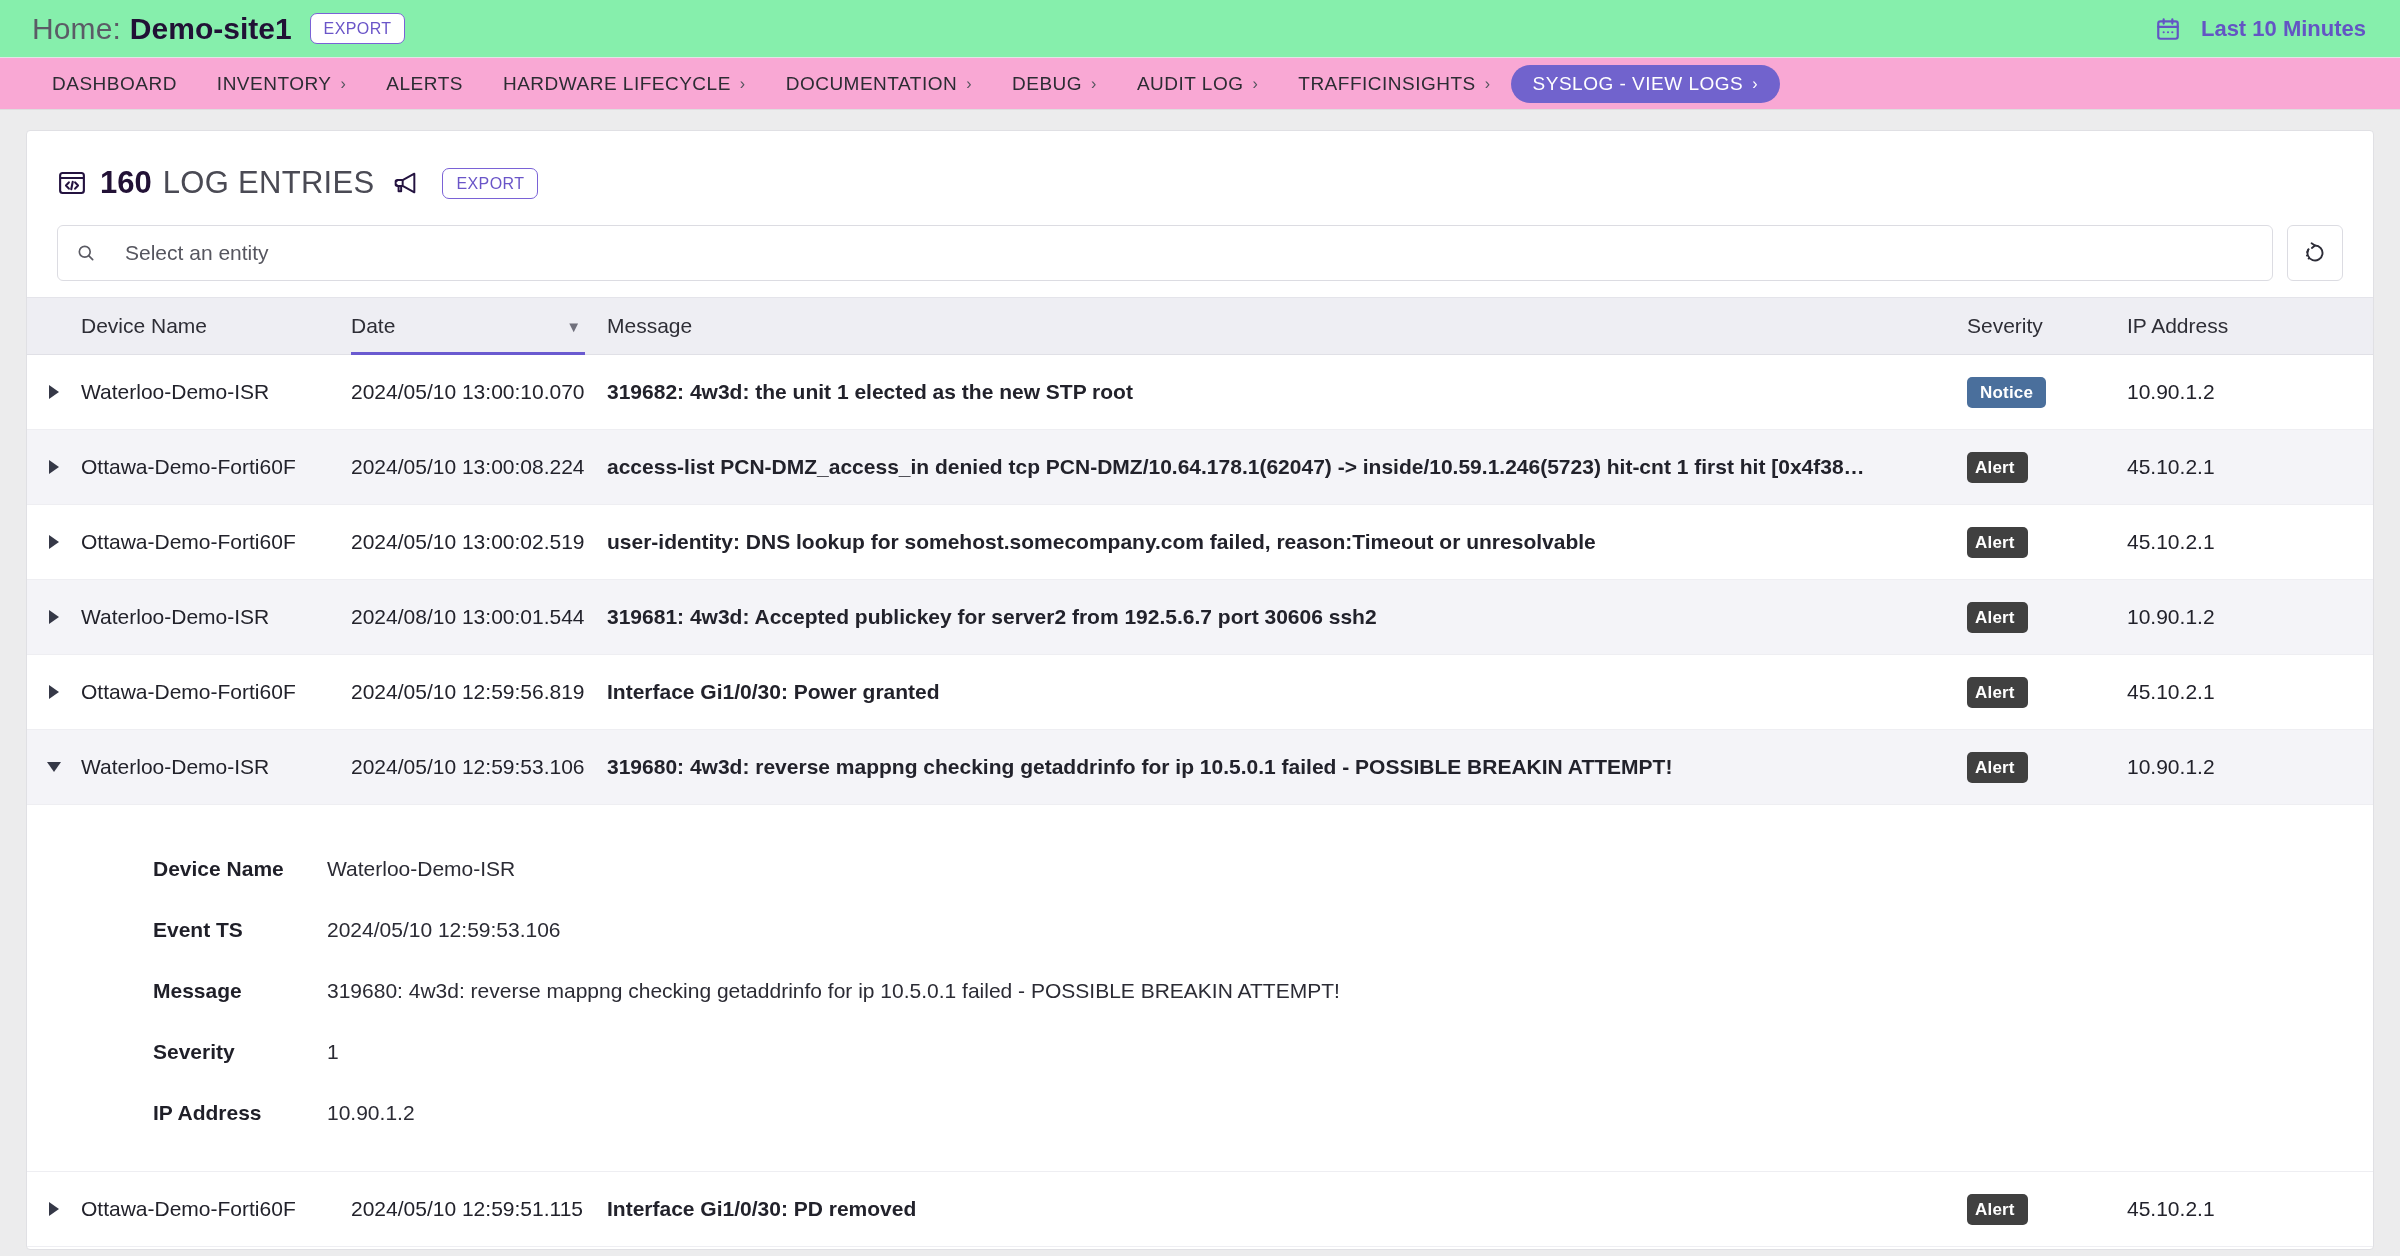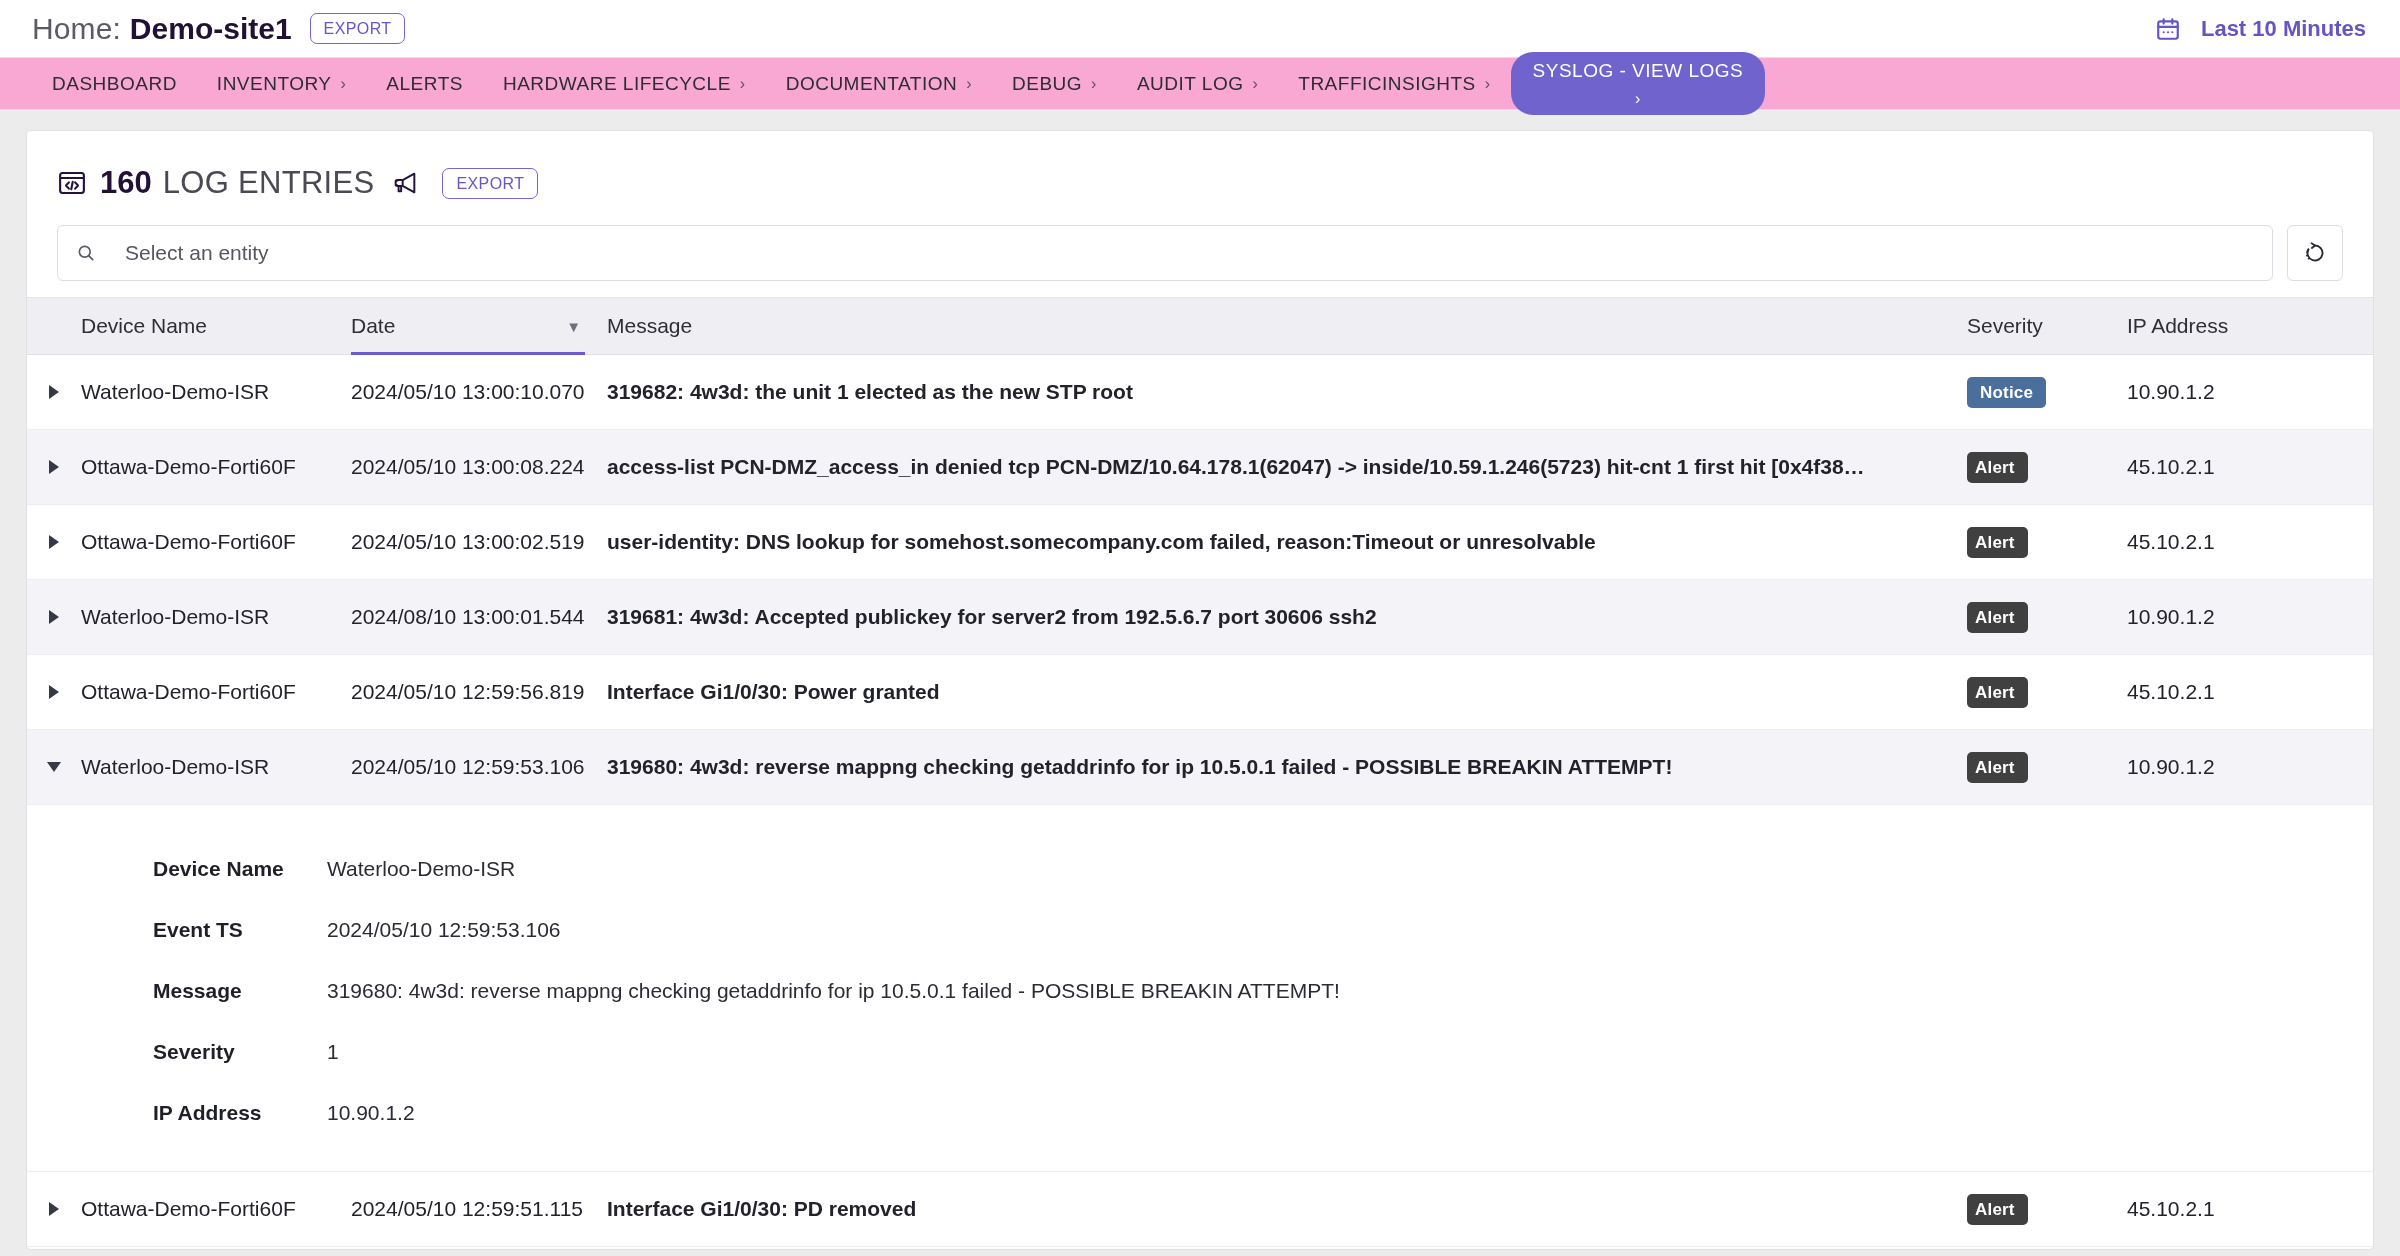--- a/index.html
+++ b/index.html
@@ -6,21 +6,21 @@
   html, body {
     width: 2400px; height: 1256px;
     background: #ececed;
     font-family: "Liberation Sans", sans-serif;
     overflow: hidden;
   }
 
   
   .topbar {
     height: 58px;
-    background: #ffffff;
+    background: #86efac;
     display: flex;
     align-items: center;
     padding: 0 34px 0 32px;
     border-bottom: 1px solid #e3e3e6;
   }
   .home-label {
     font-size: 30px;
     color: #5b5b66;
     letter-spacing: .1px;
   }
@@ -74,21 +74,20 @@
     padding: 7px 20px;
     cursor: pointer;
     white-space: nowrap;
   }
   .nav-item .chev { font-size: 16px; color: #55555e; line-height: 1; }
   .nav-item.active {
     background: #7163cd;
     color: #ffffff;
     border-radius: 22px;
     padding: 8px 22px;
-    flex-direction: column;
   }
   .nav-item.active .chev { color: #fff; }
 
   
   .card {
     margin: 20px 26px 0 26px;
     background: #fff;
     border: 1px solid #e0e0e4;
     border-radius: 4px;
     height: 1120px;

